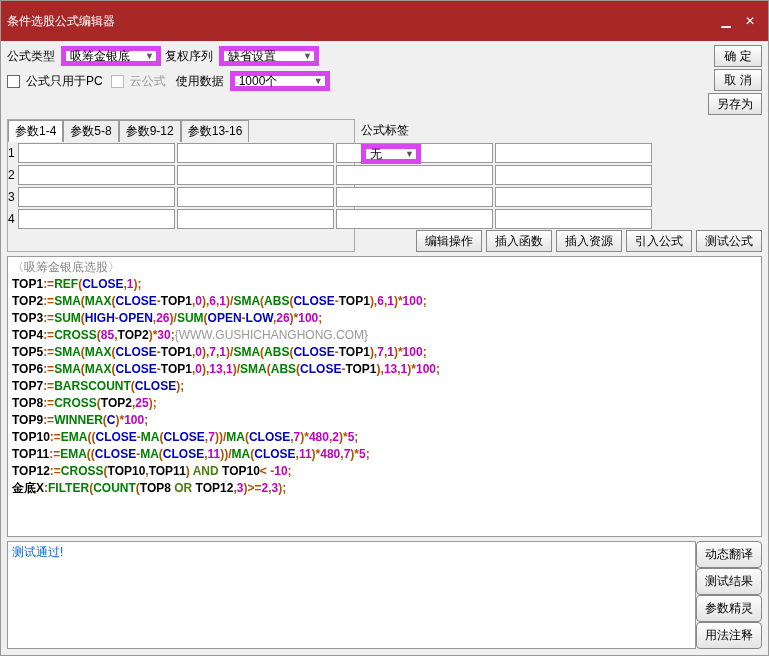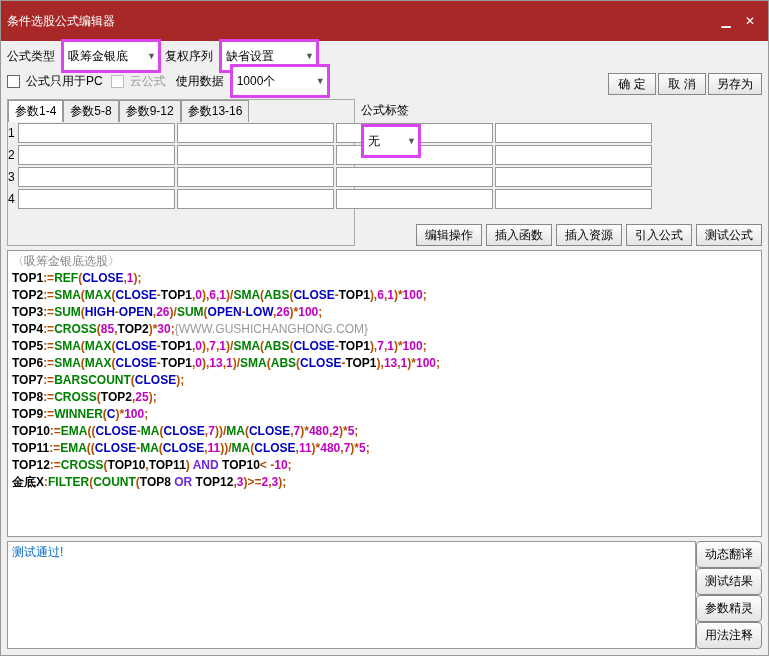--- a/index.html
+++ b/index.html
@@ -9,45 +9,45 @@
 .titlebar .winbtn { width: 24px; text-align: center; cursor: pointer; }
 .topform { padding: 4px 6px; display: flex; gap: 6px; }
 .topform .left { width: 348px; }
 .topform .right { flex: 1; }
 .row { display: flex; align-items: center; gap: 4px; margin-bottom: 3px; height: 22px; }
 .lbl { width: 50px; text-align: left; }
 .inp { border: 1px solid #999; background: #fff; height: 20px; padding: 0 4px; }
 .inp.name { width: 90px; }
 .inp.desc { width: 210px; }
 .inp.ver { width: 30px; text-align: center; }
-.sel { border: 3px solid #d946ef; background: #fff; height: 34px; padding: 0 2px 0 4px; display: flex; align-items: center; }
+.sel { border: 5px solid #d946ef; background: #fff; height: 20px; padding: 0 2px 0 4px; display: flex; align-items: center; }
 .sel .arrow { margin-left: auto; font-size: 9px; color: #555; }
 .sel.type { width: 100px; }
 .sel.reset { width: 100px; }
 .sel.use { width: 100px; }
 .cb { width: 13px; height: 13px; border: 1px solid #666; display: inline-block; background: #fff; margin-right: 2px; vertical-align: middle; }
 .btn { border: 1px solid #888; background: linear-gradient(#fdfdfd,#e4e4e4); height: 22px; padding: 0 8px; min-width: 48px; cursor: pointer; display: inline-flex; align-items: center; justify-content: center; letter-spacing: 4px; }
 .btn.nols { letter-spacing: 0; }
-.rbtns { display: flex; gap: 2px; align-items: flex-end; }
+.rbtns { display: flex; flex-direction: column; gap: 2px; align-items: flex-end; }
 .midrow { display: flex; gap: 6px; padding: 0 6px; }
 .params { width: 348px; border: 1px solid #aaa; }
 .tabs { display: flex; }
 .tab { border: 1px solid #999; border-bottom: none; padding: 2px 6px; background: #eee; cursor: pointer; }
 .tab.active { background: #fff; }
 .phead { display: flex; padding: 2px 0; }
 .phead div { flex: 1; text-align: center; }
 .prow { display: flex; align-items: center; }
 .prow .num { width: 14px; text-align: right; padding-right: 2px; }
 .pcell { flex: 1; border: 1px solid #999; background: #fff; height: 20px; margin: 1px; }
 .midr { flex: 1; }
 .toolbar { display: flex; gap: 4px; justify-content: flex-end; margin-top: 66px; }
 .sel.tag { width: 60px; margin-top: 2px; }
 .code { flex: 1; margin: 4px 6px 0 6px; border: 1px solid #999; background: #fff; font-family: Consolas, "Courier New", monospace; font-size: 13px; padding: 2px 4px; white-space: pre; overflow: auto; line-height: 16px; }
 .code .gray { color: #888; }
-.code .kw { color: #6d28d9; font-weight: bold; }
+.code .kw { color: #4d7c0f; font-weight: bold; }
 .code .op { color: #b05000; font-weight: bold; }
 .code .id { color: #0000c0; font-weight: bold; }
 .code .num { color: #c000c0; font-weight: bold; }
 .code .fn { color: #008000; font-weight: bold; }
 .code .cm { color: #999; }
 .code .bk { color: #000; font-weight: bold; }
 .bottom { display: flex; margin: 4px 6px 6px 6px; height: 108px; }
 .status { flex: 1; border: 1px solid #999; background: #fff; padding: 2px 4px; color: #0066cc; }
 .sidebtns { display: flex; flex-direction: column; }
 .sidebtns .btn { min-width: 58px; height: 27px; letter-spacing: 0; border-radius: 4px; text-align: center; }

